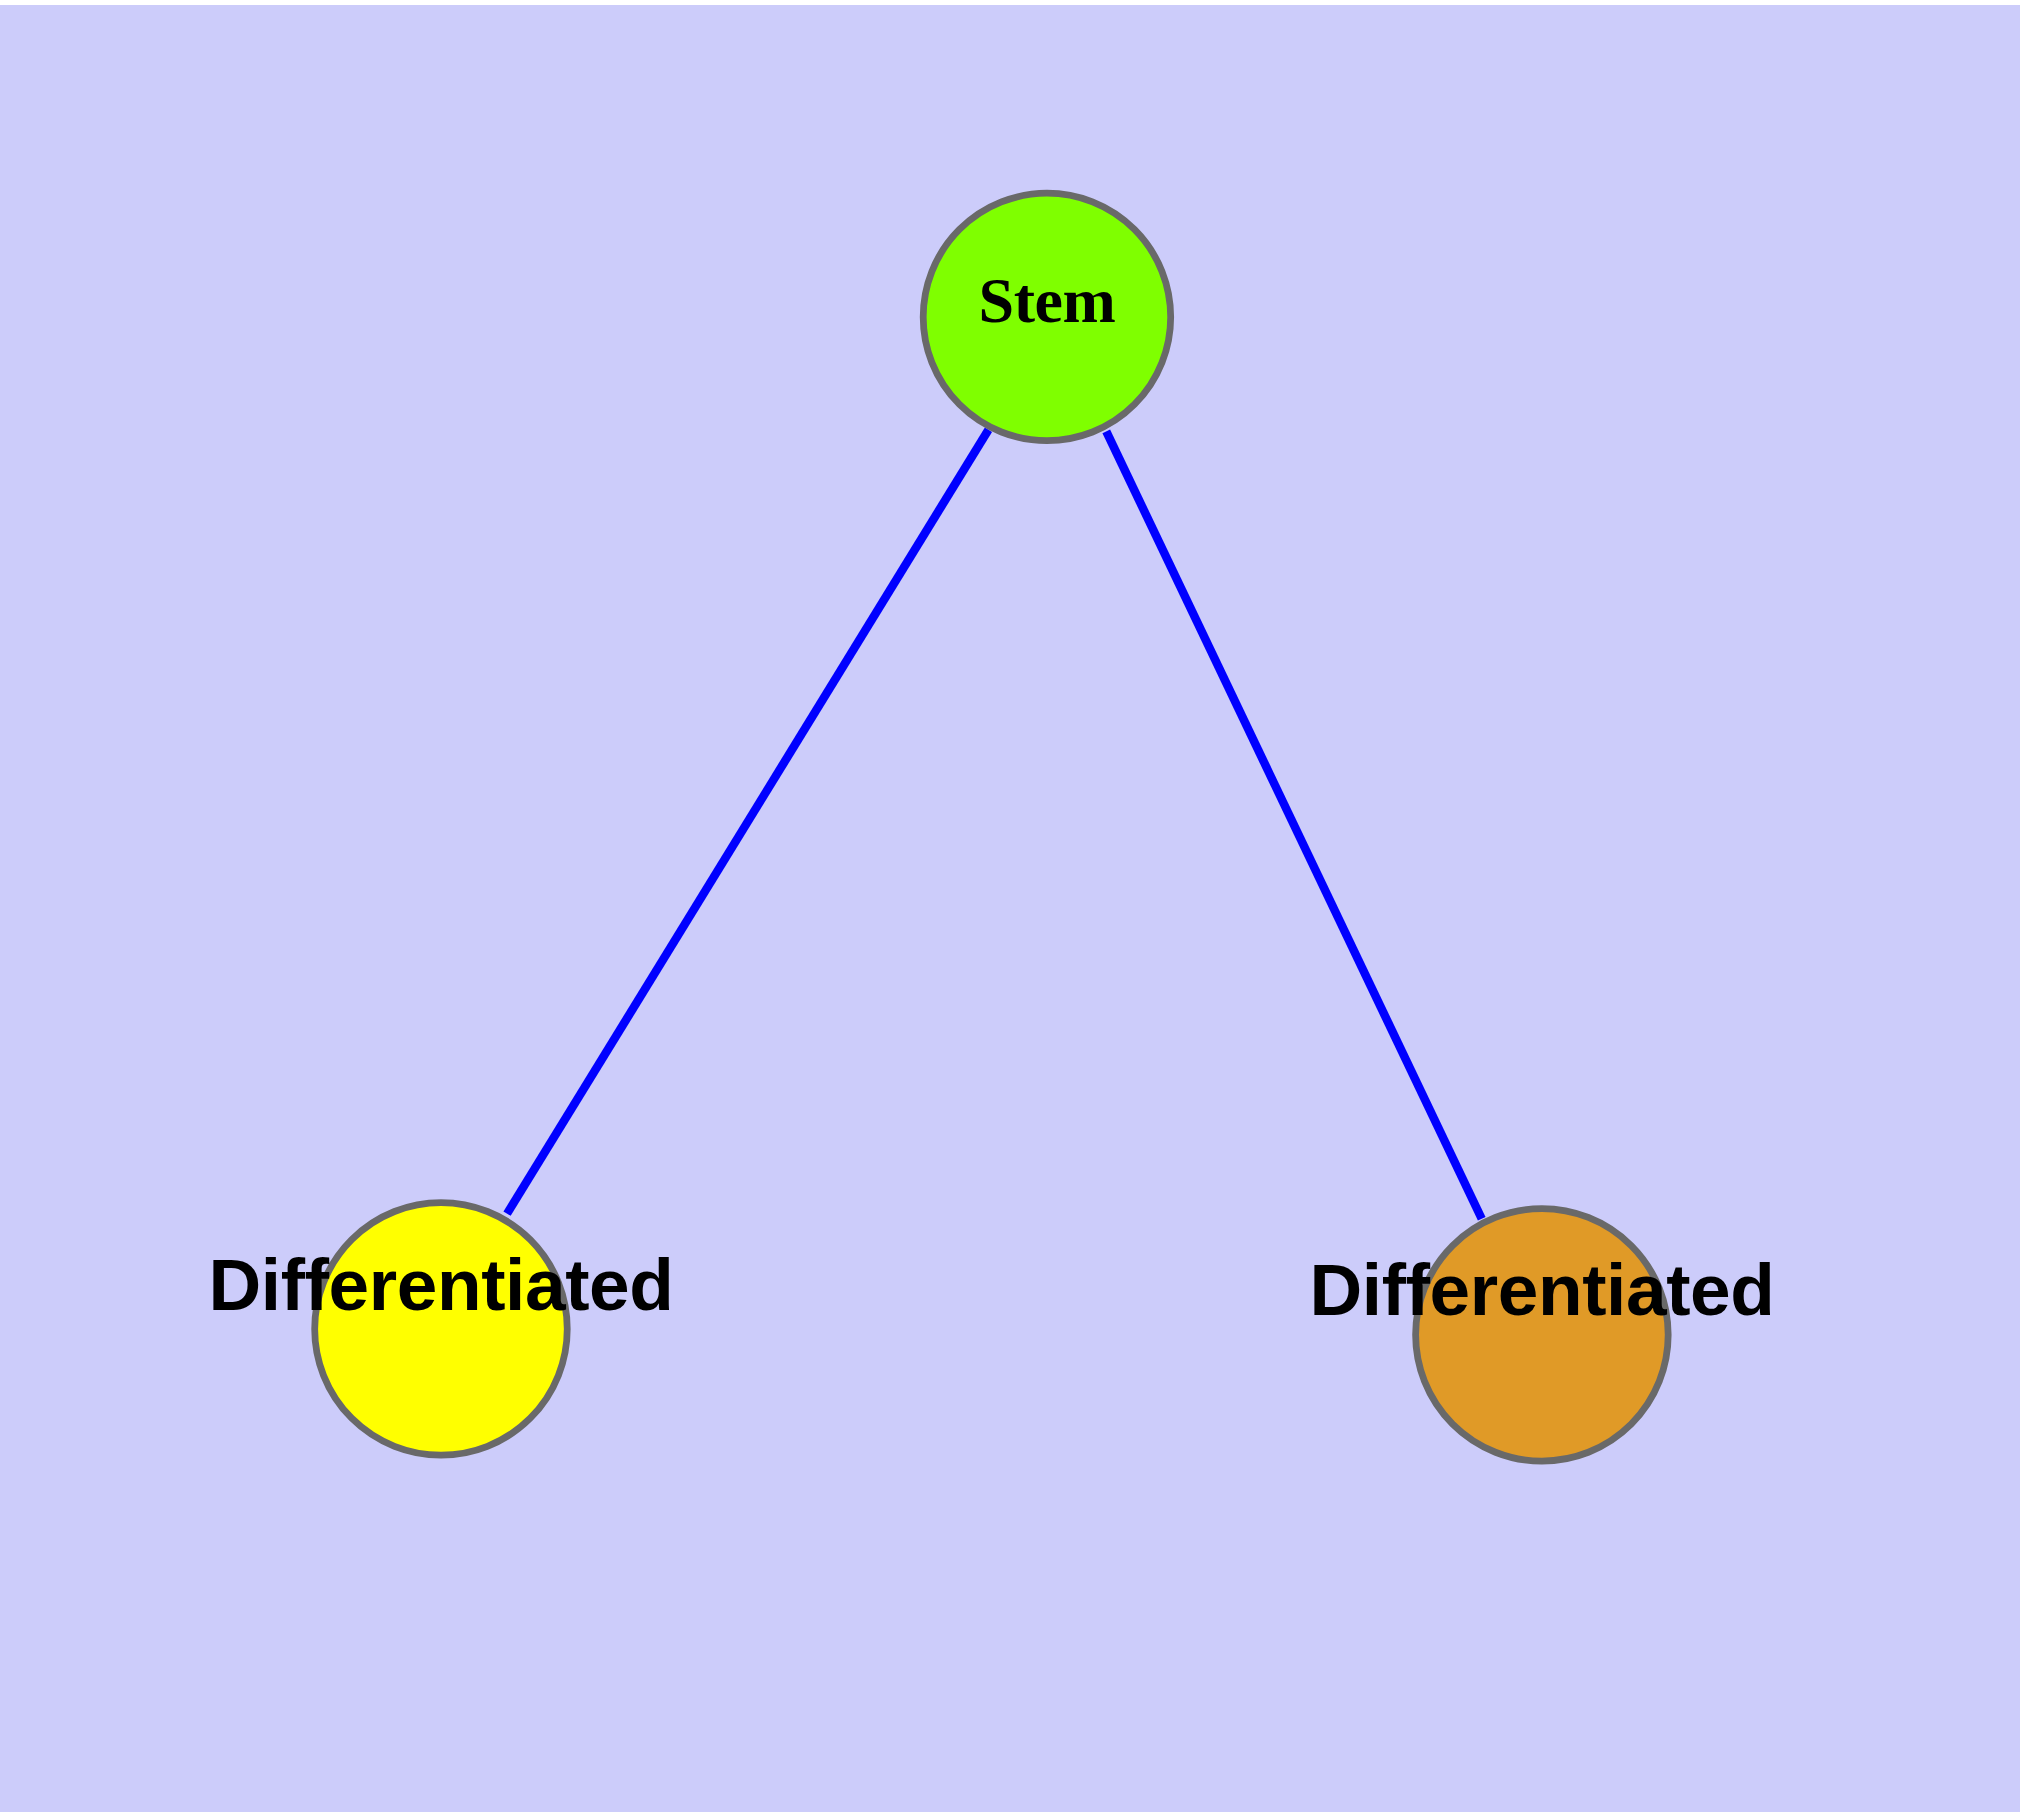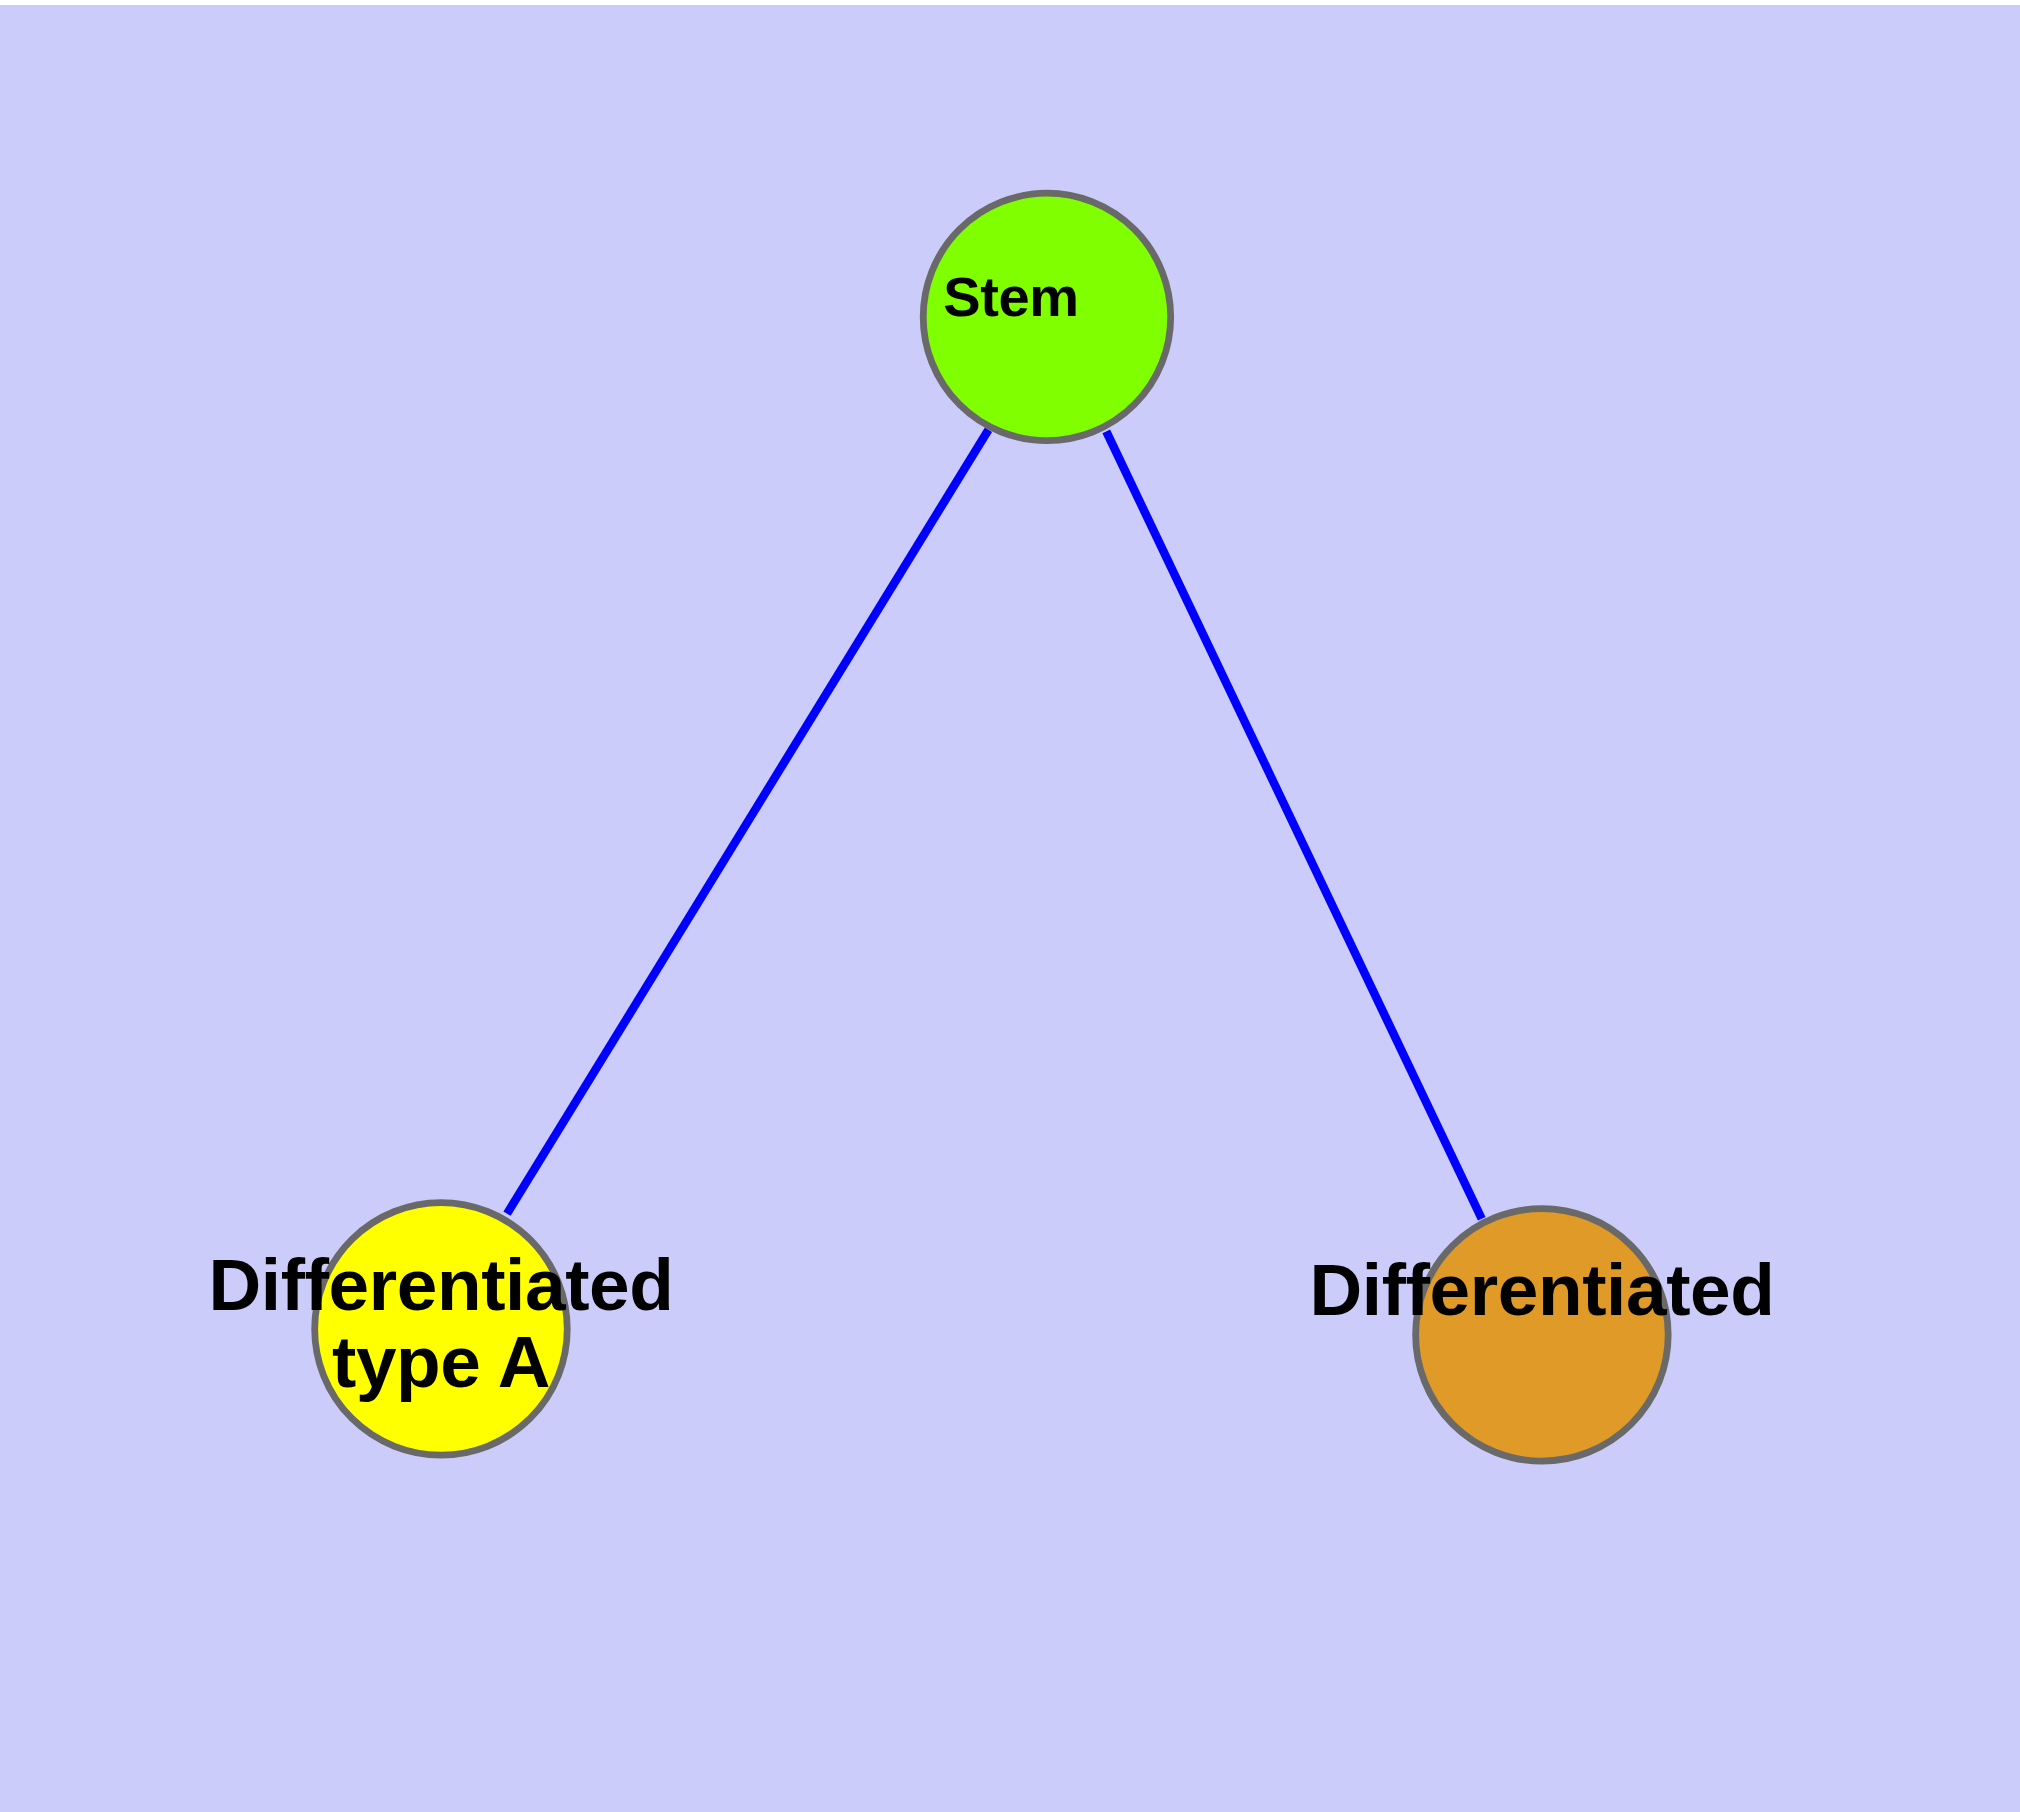--- a/index.html
+++ b/index.html
@@ -35,24 +35,25 @@
     position: absolute;
     color: #000000;
     font-weight: bold;
     text-align: center;
     line-height: 1.06;
     white-space: pre;
     letter-spacing: -0.4px;
     pointer-events: none;
   }
   #label-stem {
-    font-size: 56px;
-    left: 672px;
+    font-size: 64px;
+    left: 708px;
     top: 267px;
     width: 678px;
+    font-family: Liberation Serif, serif;
   }
   #label-diff-a {
     font-size: 73px;
     left: 102px;
     top: 1246px;
     width: 678px;
   }
   #label-diff-b {
     font-size: 73px;
     left: 1203px;
@@ -76,18 +77,18 @@
 
     <g>
       <circle cx="520" cy="1568" r="149" fill="#ffff00" stroke="#696969" stroke-width="8"></circle>
       <circle cx="1819" cy="1575" r="149" fill="#e09a27" stroke="#696969" stroke-width="8"></circle>
       <circle cx="1235" cy="374" r="146" fill="#7fff00" stroke="#696969" stroke-width="8"></circle>
     </g>
   </svg>
 
   <div class="node-label" id="label-stem" style="color: rgb(0, 0, 0);">Stem</div>
 
-  <div class="node-label" id="label-diff-a" style="color: rgb(0, 0, 0);"><span>Differentiated</span><br><span>type A</span></div>
+  <div class="node-label" id="label-diff-a" style="color: rgb(0, 0, 0);"><span>Differentiated</span><br></div>
 
   <div class="node-label" id="label-diff-b" style="color: rgb(0, 0, 0);"><span>Differentiated</span><br></div>
 
 </div>
 
 
 </body></html>

